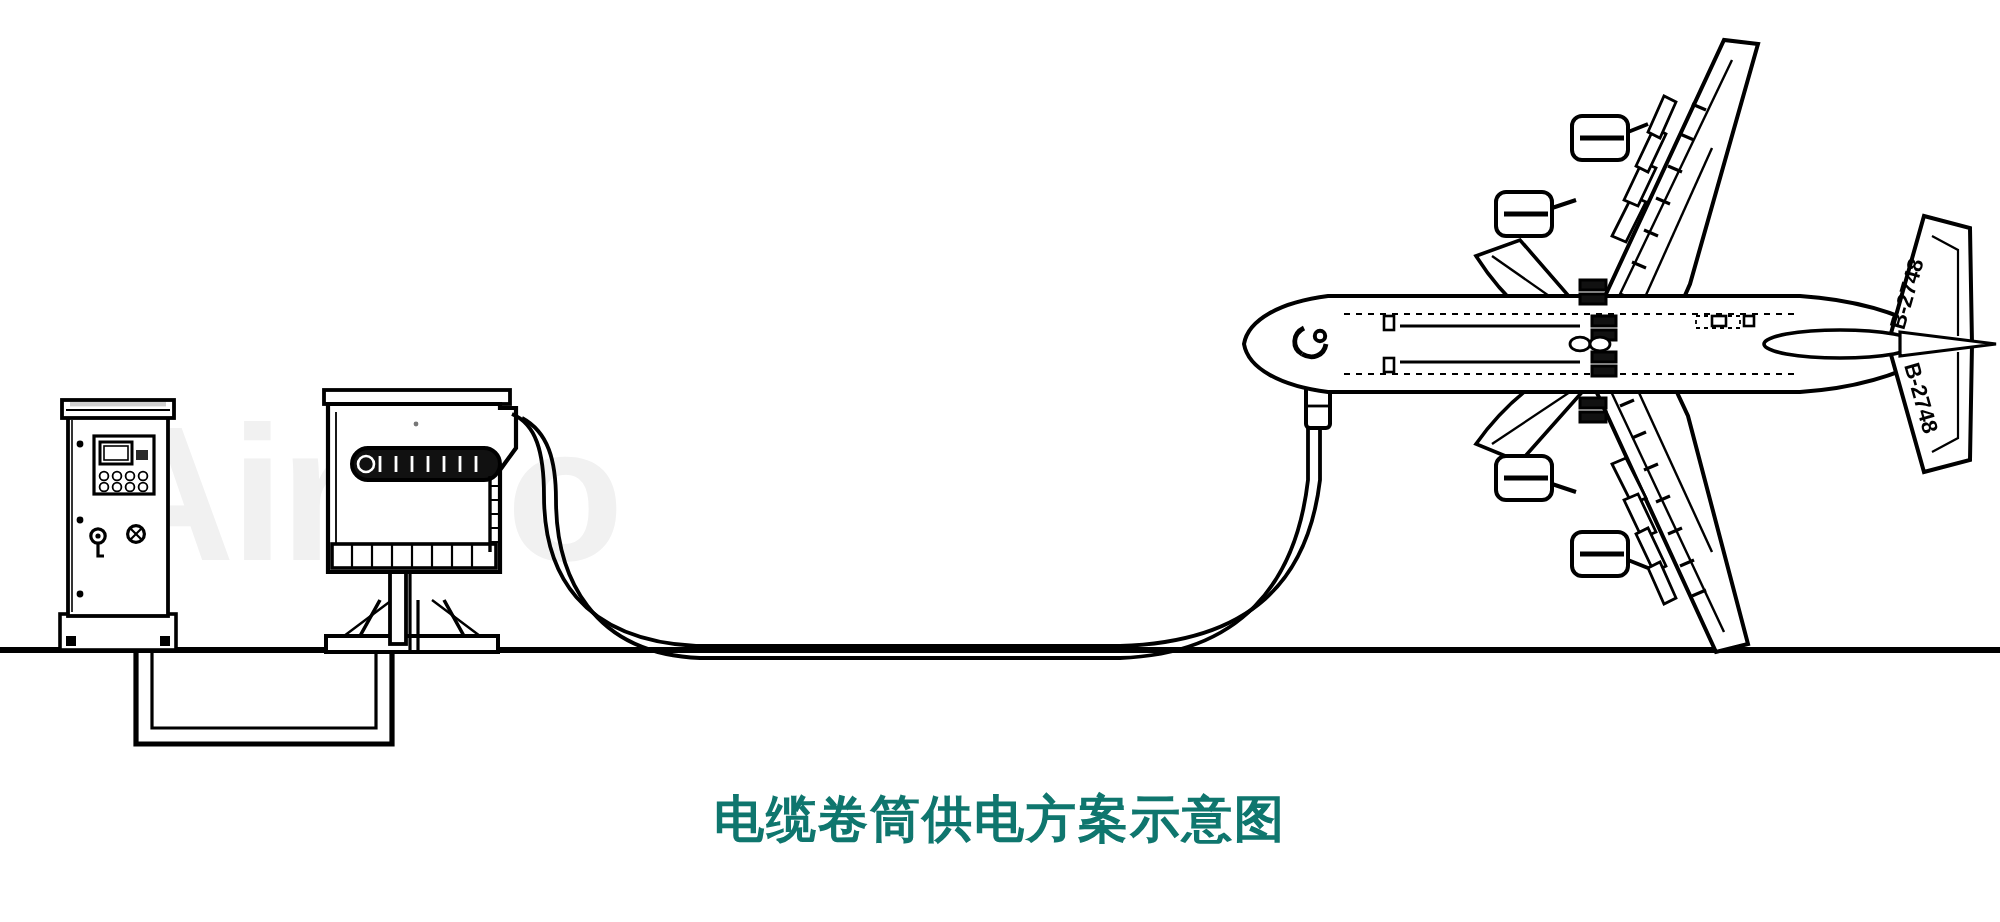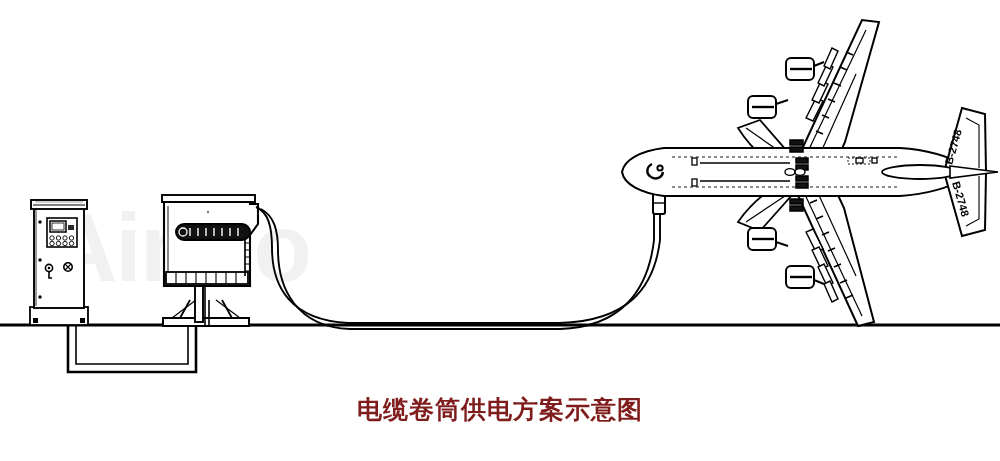--- a/index.html
+++ b/index.html
@@ -28,21 +28,21 @@
   }
   .caption {
     position: absolute;
     left: 0;
     top: 393px;
     width: 1000px;
     text-align: center;
     font-size: 25px;
     font-weight: bold;
     letter-spacing: 1px;
-    color: #7f1d1d;
+    color: #0f766e;
     font-family: "DejaVu Sans", "Liberation Sans", sans-serif;
   }
   .watermark {
     position: absolute;
     left: 48px;
     top: 196px;
     width: 300px;
     height: 104px;
     font-size: 96px;
     font-weight: bold;

